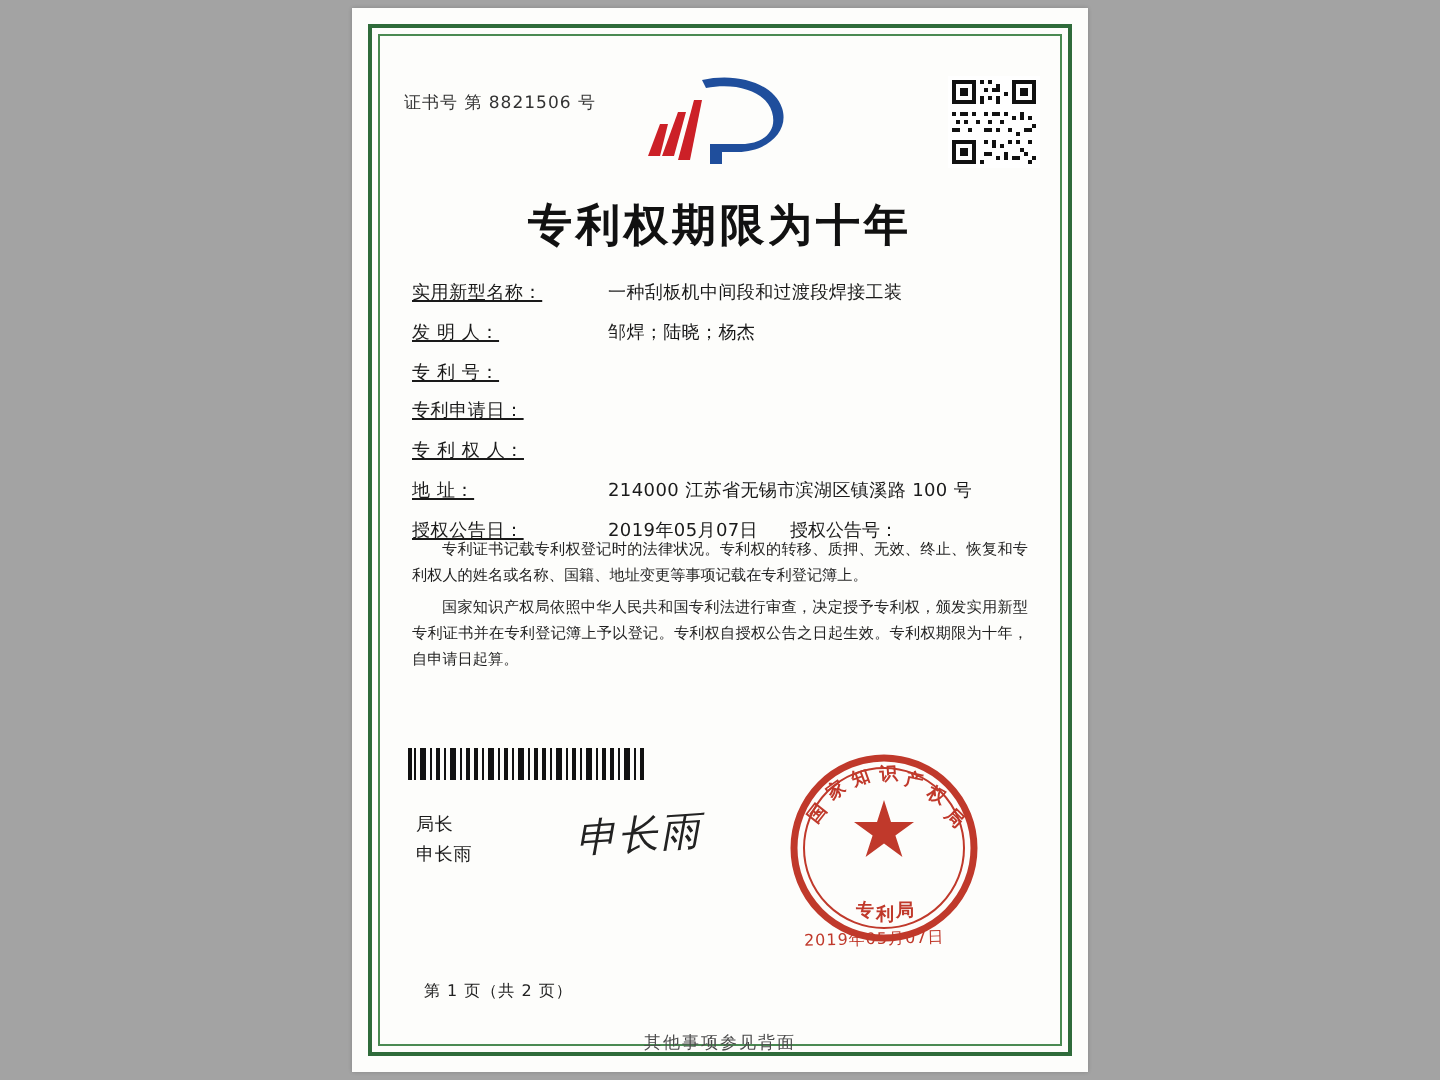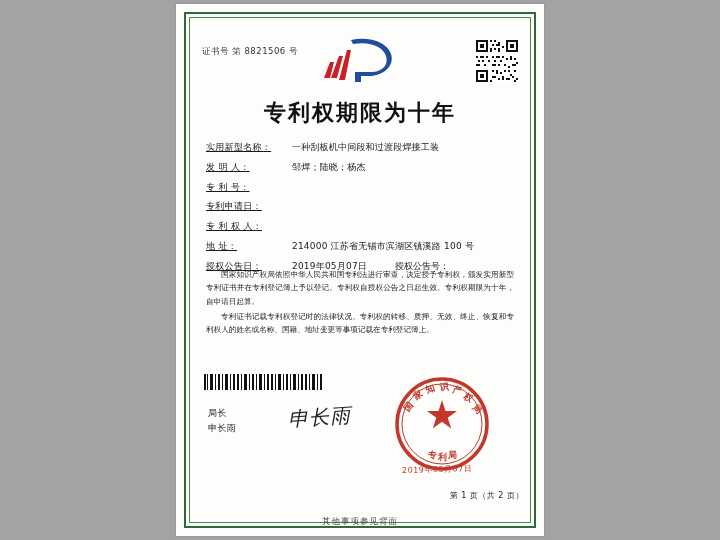--- a/index.html
+++ b/index.html
@@ -112,25 +112,26 @@
   .flabel {
     width: 86px;
     flex: 0 0 86px;
     letter-spacing: 0.3px;
     white-space: nowrap;
     text-decoration: underline;
   }
   .fvalue {
     flex: 1 1 auto;
     letter-spacing: 0.2px;
+    margin-left: 12px;
   }
   .frow.two .fvalue { flex: 0 0 auto; }
   .flabel2 {
     flex: 0 0 auto;
-    margin-left: 28px;
+    margin-left: 16px;
     white-space: nowrap;
   }
   .fvalue2 { margin-left: 6px; }
   
   .para {
     position: absolute;
     left: 10px;
     right: 10px;
     top: 244px;
     font-size: 7.6px;
@@ -185,21 +186,21 @@
     font-size: 8px;
     color: #c0392b;
     letter-spacing: 0.5px;
     transform: rotate(-1.5deg);
   }
   .page-no {
     position: absolute;
     left: 16px;
     right: 0;
     top: 466px;
-    text-align: right;
+    text-align: left;
     font-size: 8px;
     color: #222;
     letter-spacing: 0.5px;
   }
   .footer-note {
     position: absolute;
     left: 0;
     right: 0;
     bottom: 8px;
     text-align: center;
@@ -318,22 +319,22 @@
           <div class="fvalue">214000 江苏省无锡市滨湖区镇溪路 100 号</div>
         </div>
         <div class="frow two">
           <div class="flabel">授权公告日：</div>
           <div class="fvalue">2019年05月07日</div>
           <div class="flabel2">授权公告号：</div>
         </div>
       </div>
 
       <div class="para">
+        <p>专利证书记载专利权登记时的法律状况。专利权的转移、质押、无效、终止、恢复和专利权人的姓名或名称、国籍、地址变更等事项记载在专利登记簿上。</p>
         <p>国家知识产权局依照中华人民共和国专利法进行审查，决定授予专利权，颁发实用新型专利证书并在专利登记簿上予以登记。专利权自授权公告之日起生效。专利权期限为十年，自申请日起算。</p>
-        <p>专利证书记载专利权登记时的法律状况。专利权的转移、质押、无效、终止、恢复和专利权人的姓名或名称、国籍、地址变更等事项记载在专利登记簿上。</p>
       </div>
 
       <div class="barcode">
         <svg width="118" height="16" viewBox="0 0 118 16">
           <g fill="#111111">
             <rect x="0" y="0" width="2" height="16"></rect>
               <rect x="3" y="0" width="1" height="16"></rect>
             <rect x="6" y="0" width="3" height="16"></rect>
               <rect x="11" y="0" width="1" height="16"></rect>
             <rect x="14" y="0" width="2" height="16"></rect>

